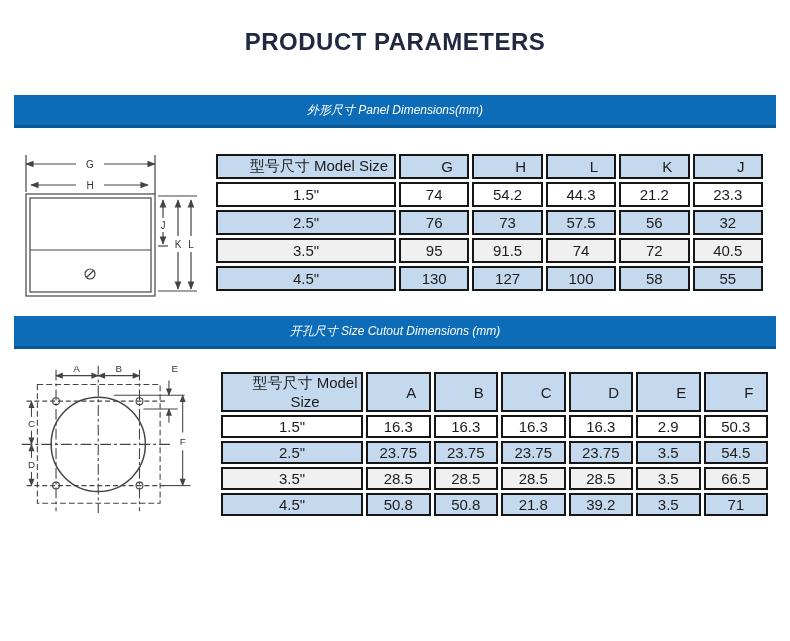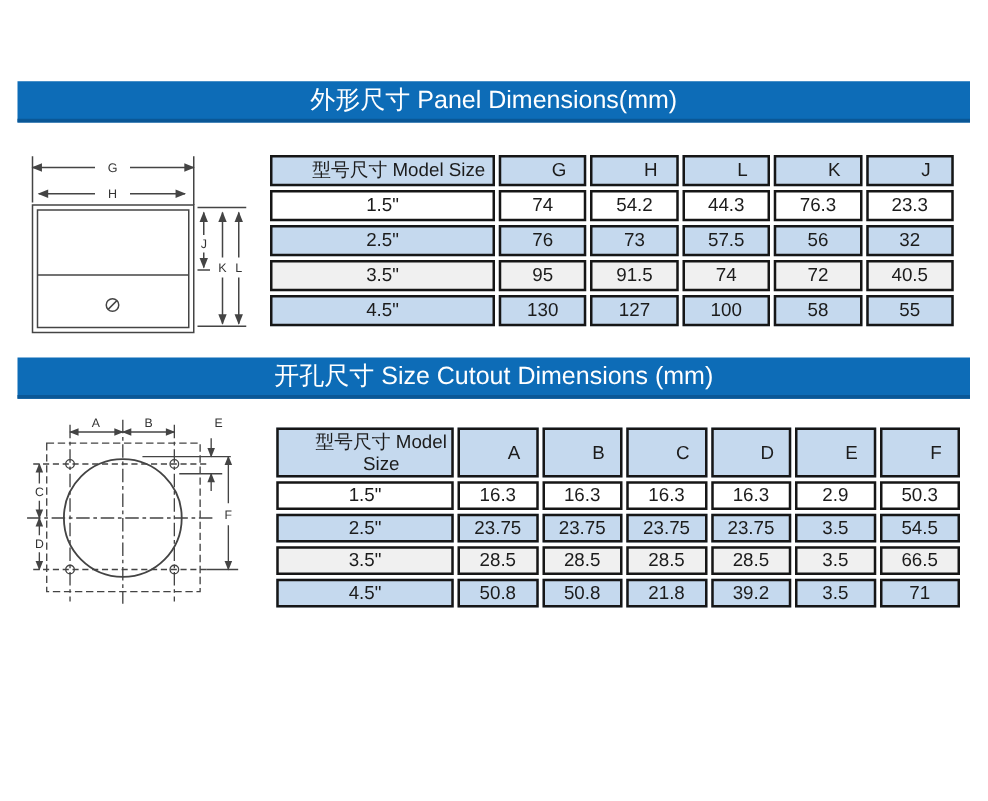--- a/index.html
+++ b/index.html
@@ -22,21 +22,21 @@
     color: #212840; line-height: 72px; margin-top: 2px;
   }
 
   
   .banner {
     margin: 0 14px; height: 33px;
     background: #0d6cb7;
     border-bottom: 3px solid #0a5796;
     display: flex; align-items: center; justify-content: center;
   }
-  .banner span { color: #ffffff; font-size: 20px; line-height: 30px; }
+  .banner span { color: #ffffff; font-size: 12px; line-height: 30px; font-style: italic; }
   .banner-1 { margin-top: 38px; }
   .banner-2 { margin-top: 16px; }
   .banner-3 { margin-top: 6px; }
 
   
   .content-row { display: flex; align-items: flex-start; padding: 0 14px; }
   .row-1 { margin-top: 18px; }
   .row-2 { margin-top: 6px; }
   .drawing { flex: 0 0 auto; display: block; }
   .row-1 .drawing { margin-top: 2px; }
@@ -67,20 +67,21 @@
 
   
   .dim-label { font-family: "Liberation Sans", sans-serif; }
 </style>
 </head>
 <body>
 
 <div class="page">
 
   <header class="hdr">
+    <div class="title-en">PRODUCT PARAMETERS</div>
   </header>
 
   <div class="banner banner-1">
     <span>外形尺寸 Panel Dimensions(mm)</span>
   </div>
 
   <section class="content-row row-1">
 
     <svg class="drawing" width="190" height="152" viewBox="0 0 190 152">
       <defs>
@@ -140,21 +141,21 @@
             <th>K</th>
             <th>J</th>
           </tr>
         </thead>
         <tbody>
           <tr>
             <td>1.5"</td>
             <td>74</td>
             <td>54.2</td>
             <td>44.3</td>
-            <td>76.3</td>
+            <td>21.2</td>
             <td>23.3</td>
           </tr>
           <tr>
             <td>2.5"</td>
             <td>76</td>
             <td>73</td>
             <td>57.5</td>
             <td>56</td>
             <td>32</td>
           </tr>

